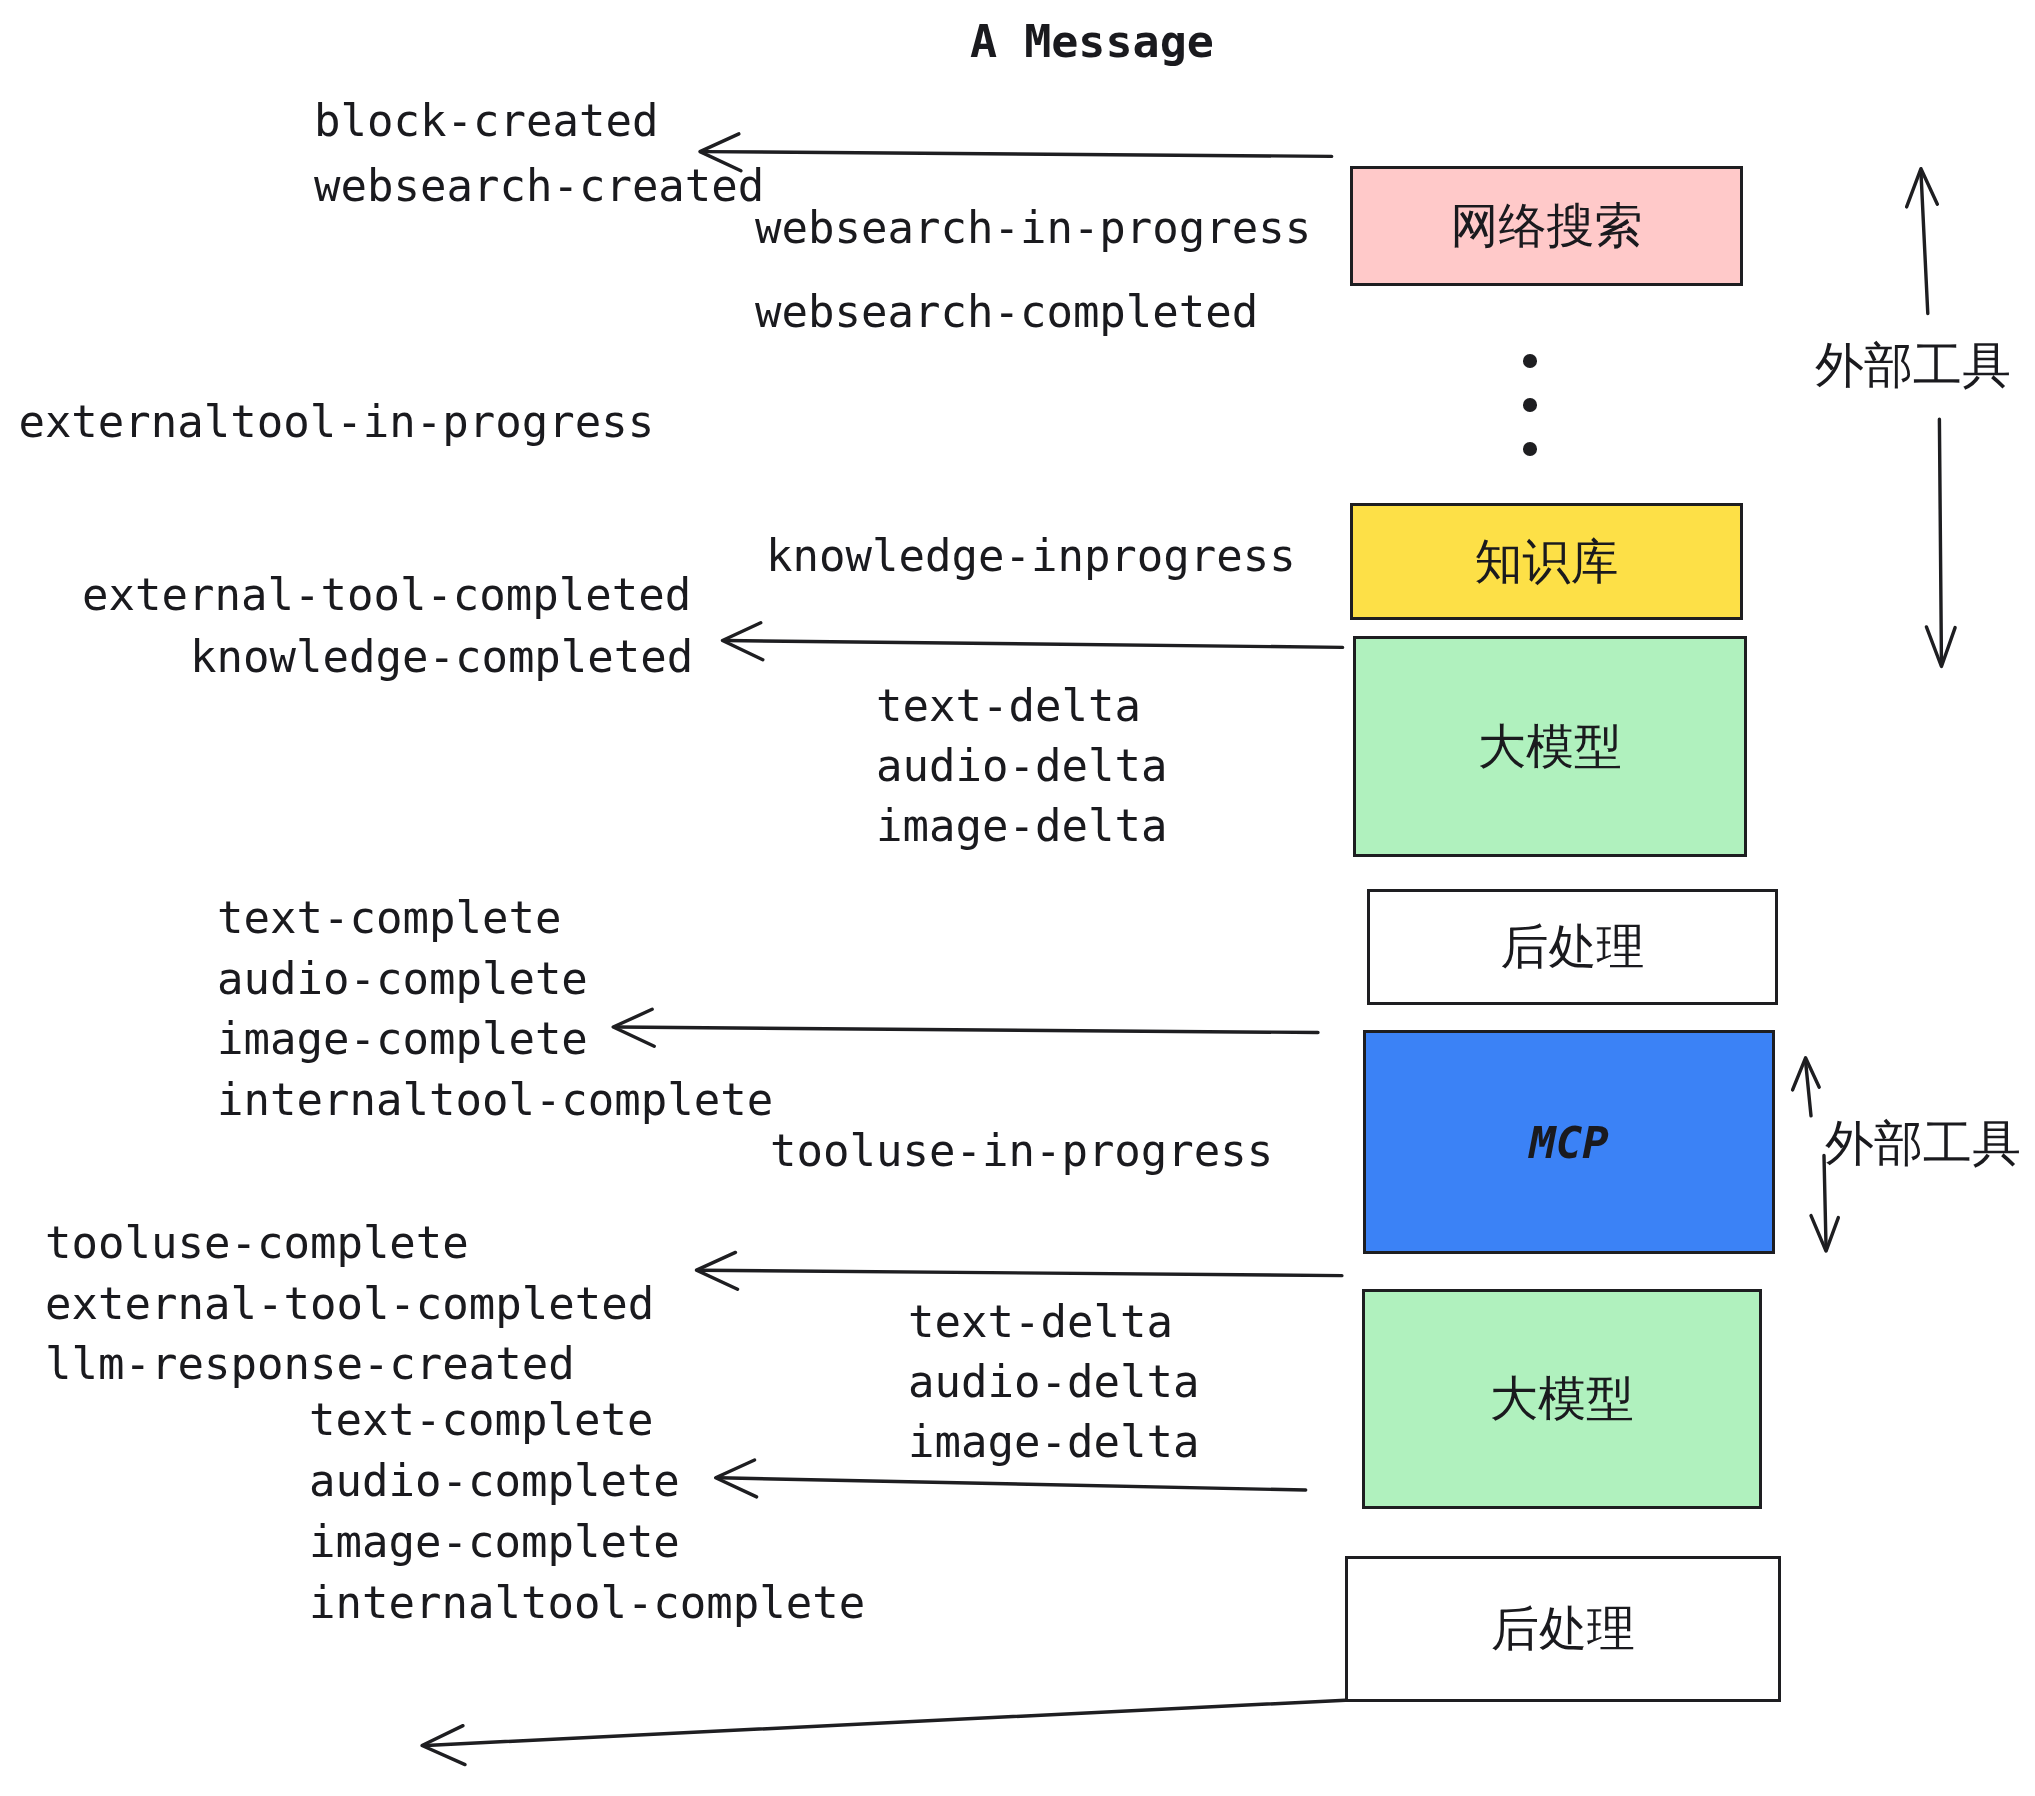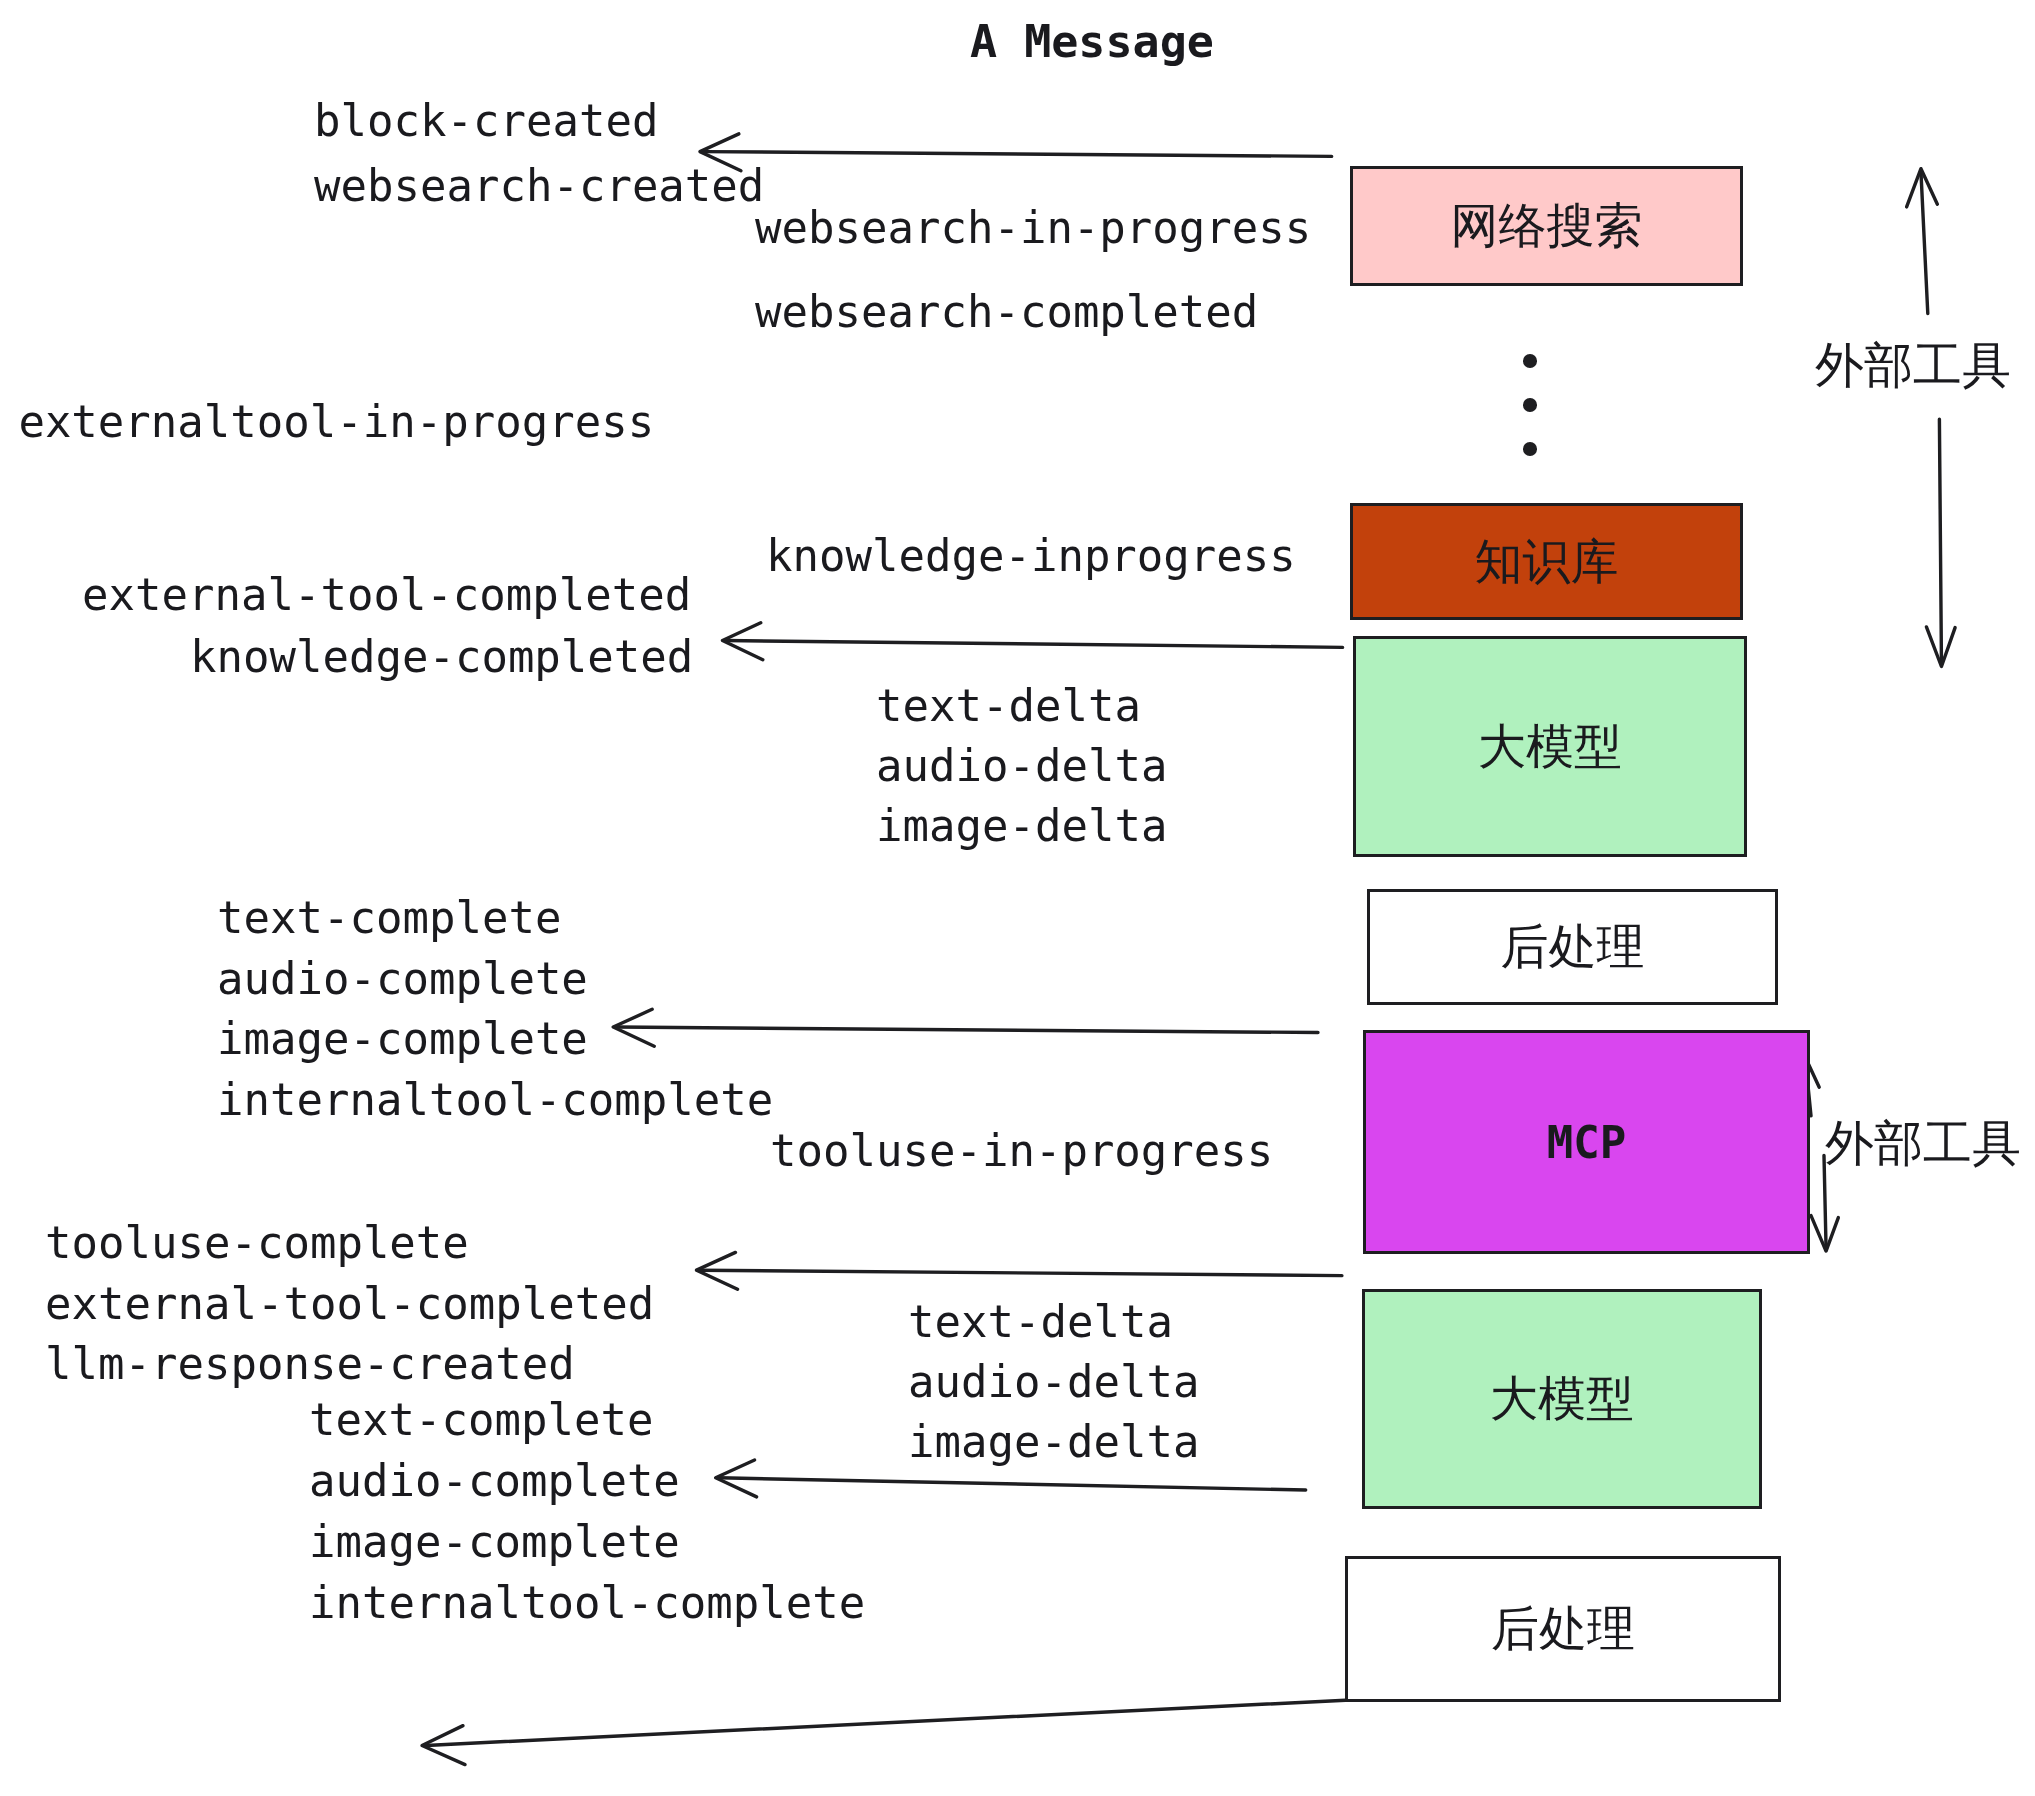--- a/index.html
+++ b/index.html
@@ -128,33 +128,33 @@
   <div class="ev" style="left:309px;top:1580px">internaltool-complete</div>
 
   <div class="box" style="left: 1350px; top: 166px; width: 393px; height: 120px; background-color: rgb(255, 201, 201); border-color: rgb(30, 30, 33);">
     <span class="box-label zh">网络搜索</span>
   </div>
 
   <div class="dot" style="left: 1523px; top: 354px; background-color: rgb(30, 30, 33);"></div>
   <div class="dot" style="left: 1523px; top: 398px; background-color: rgb(30, 30, 33);"></div>
   <div class="dot" style="left: 1523px; top: 442px; background-color: rgb(30, 30, 33);"></div>
 
-  <div class="box" style="left: 1350px; top: 503px; width: 393px; height: 117px; background-color: #c2410c; border-color: rgb(30, 30, 33);">
+  <div class="box" style="left: 1350px; top: 503px; width: 393px; height: 117px; background-color: #fde047; border-color: rgb(30, 30, 33);">
     <span class="box-label zh">知识库</span>
   </div>
 
   <div class="box" style="left: 1353px; top: 636px; width: 394px; height: 221px; background-color: rgb(176, 241, 190); border-color: rgb(30, 30, 33);">
     <span class="box-label zh">大模型</span>
   </div>
 
   <div class="box" style="left: 1367px; top: 889px; width: 411px; height: 116px; background-color: rgb(255, 255, 255); border-color: rgb(30, 30, 33);">
     <span class="box-label zh">后处理</span>
   </div>
 
-  <div class="box" style="left: 1363px; top: 1030px; width: 447px; height: 224px; background-color: #d946ef; border-color: rgb(30, 30, 33);">
+  <div class="box" style="left: 1363px; top: 1030px; width: 412px; height: 224px; background-color: #3b82f6; border-color: rgb(30, 30, 33); font-style: italic;">
     <span class="box-label mono-label">MCP</span>
   </div>
 
   <div class="box" style="left: 1362px; top: 1289px; width: 400px; height: 220px; background-color: rgb(176, 241, 190); border-color: rgb(30, 30, 33);">
     <span class="box-label zh">大模型</span>
   </div>
 
   <div class="box" style="left: 1345px; top: 1556px; width: 436px; height: 146px; background-color: rgb(255, 255, 255); border-color: rgb(30, 30, 33);">
     <span class="box-label zh">后处理</span>
   </div>

